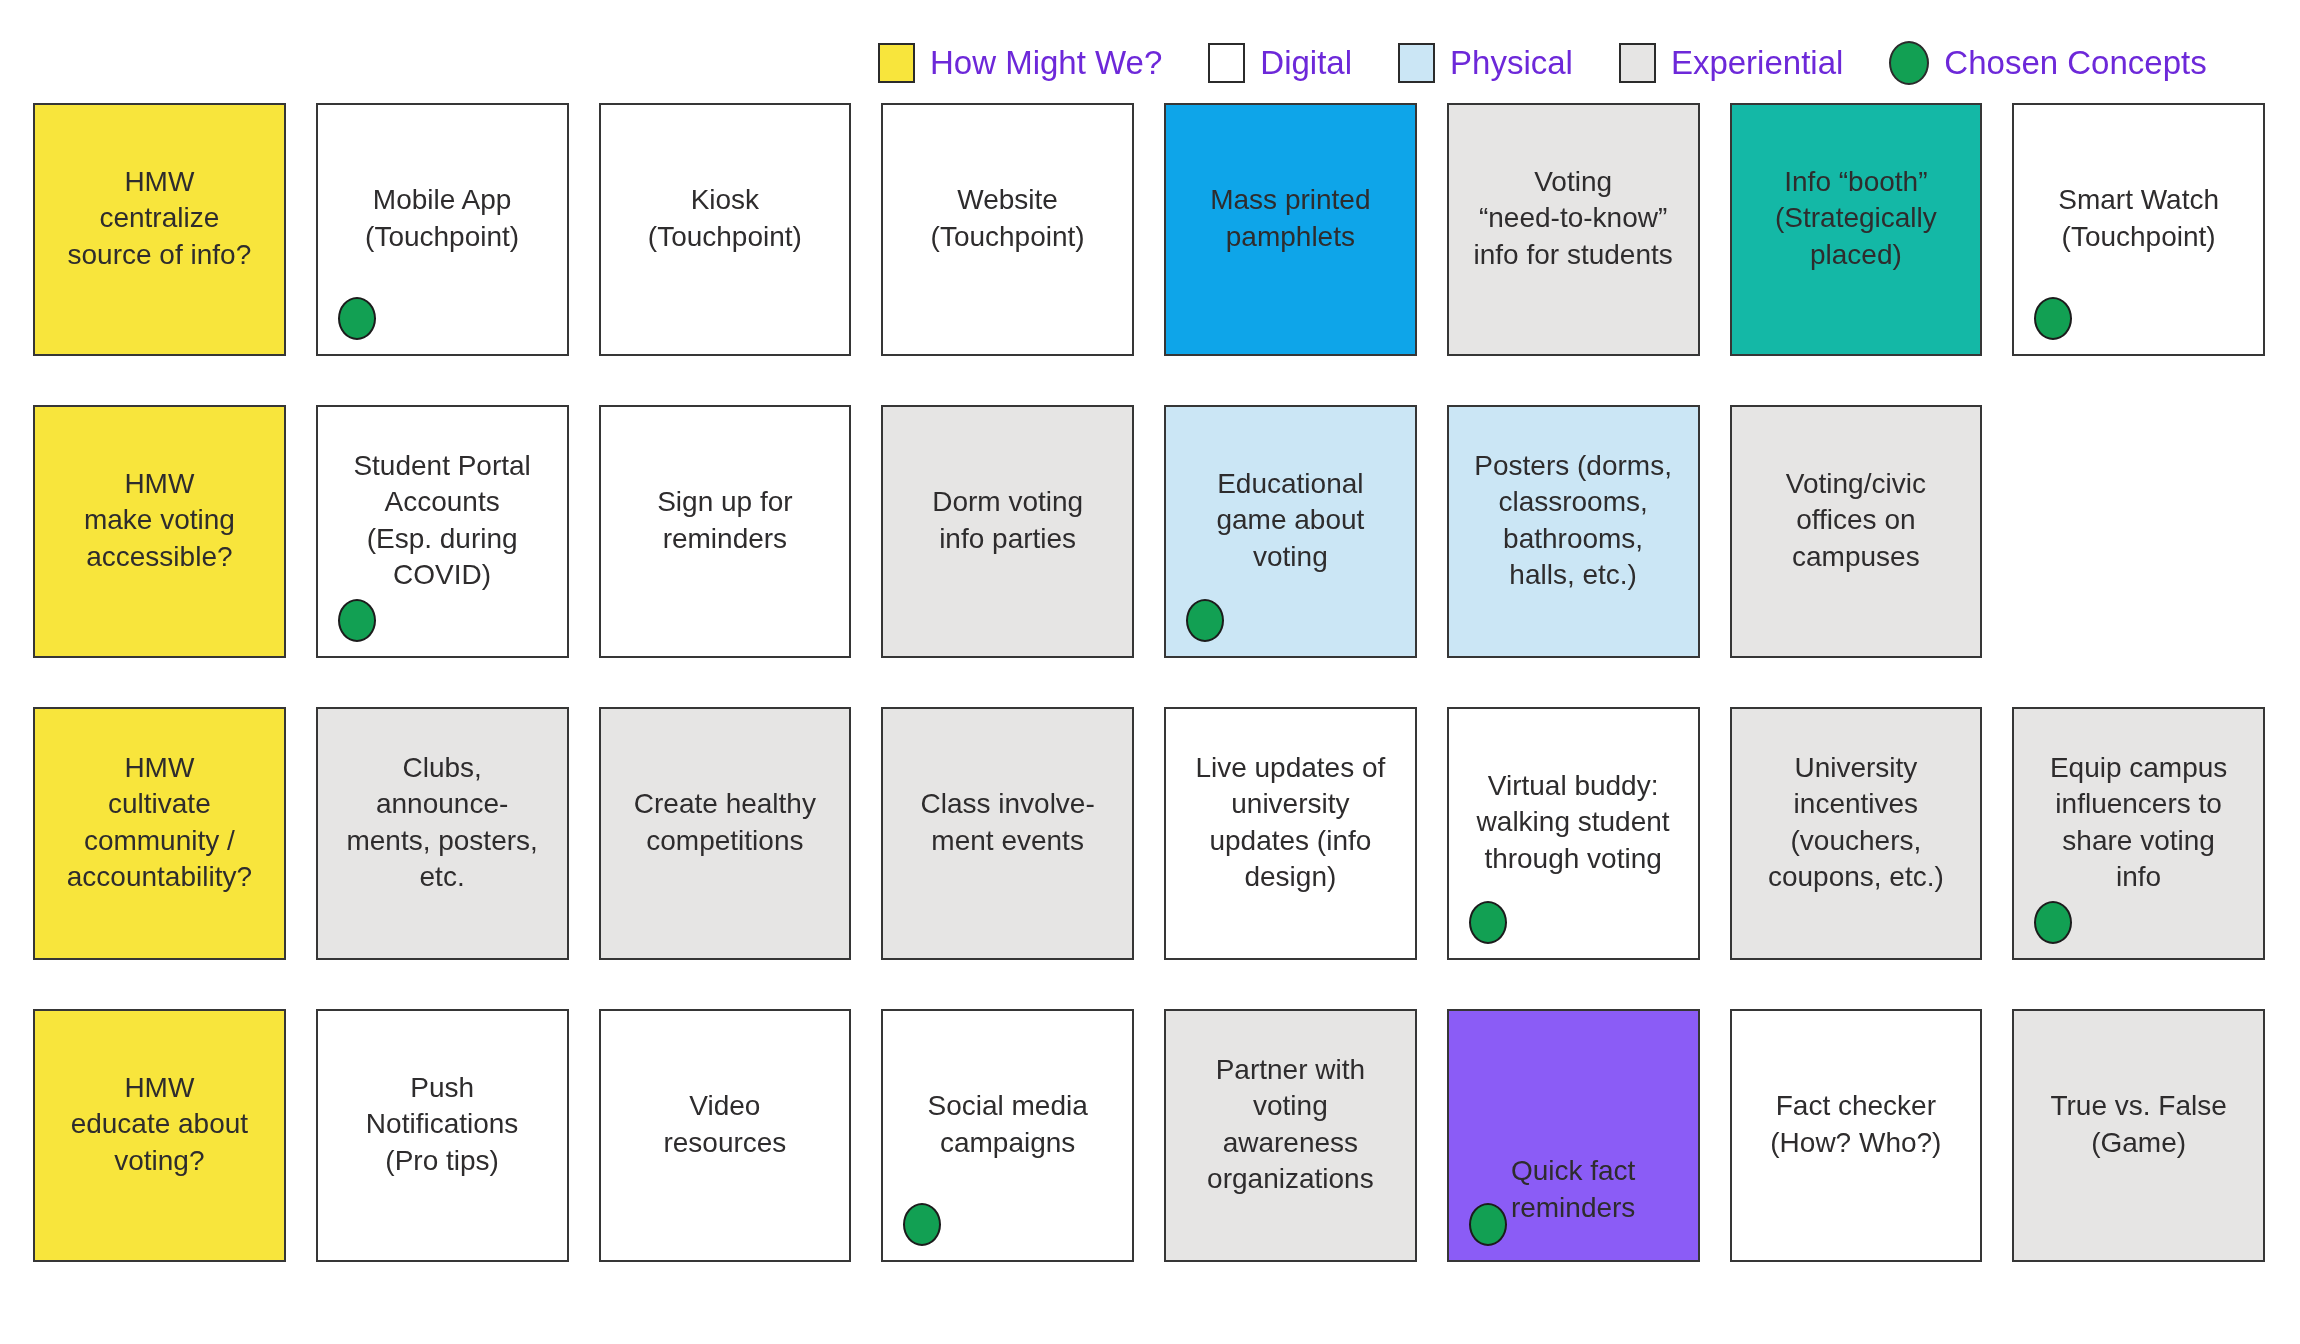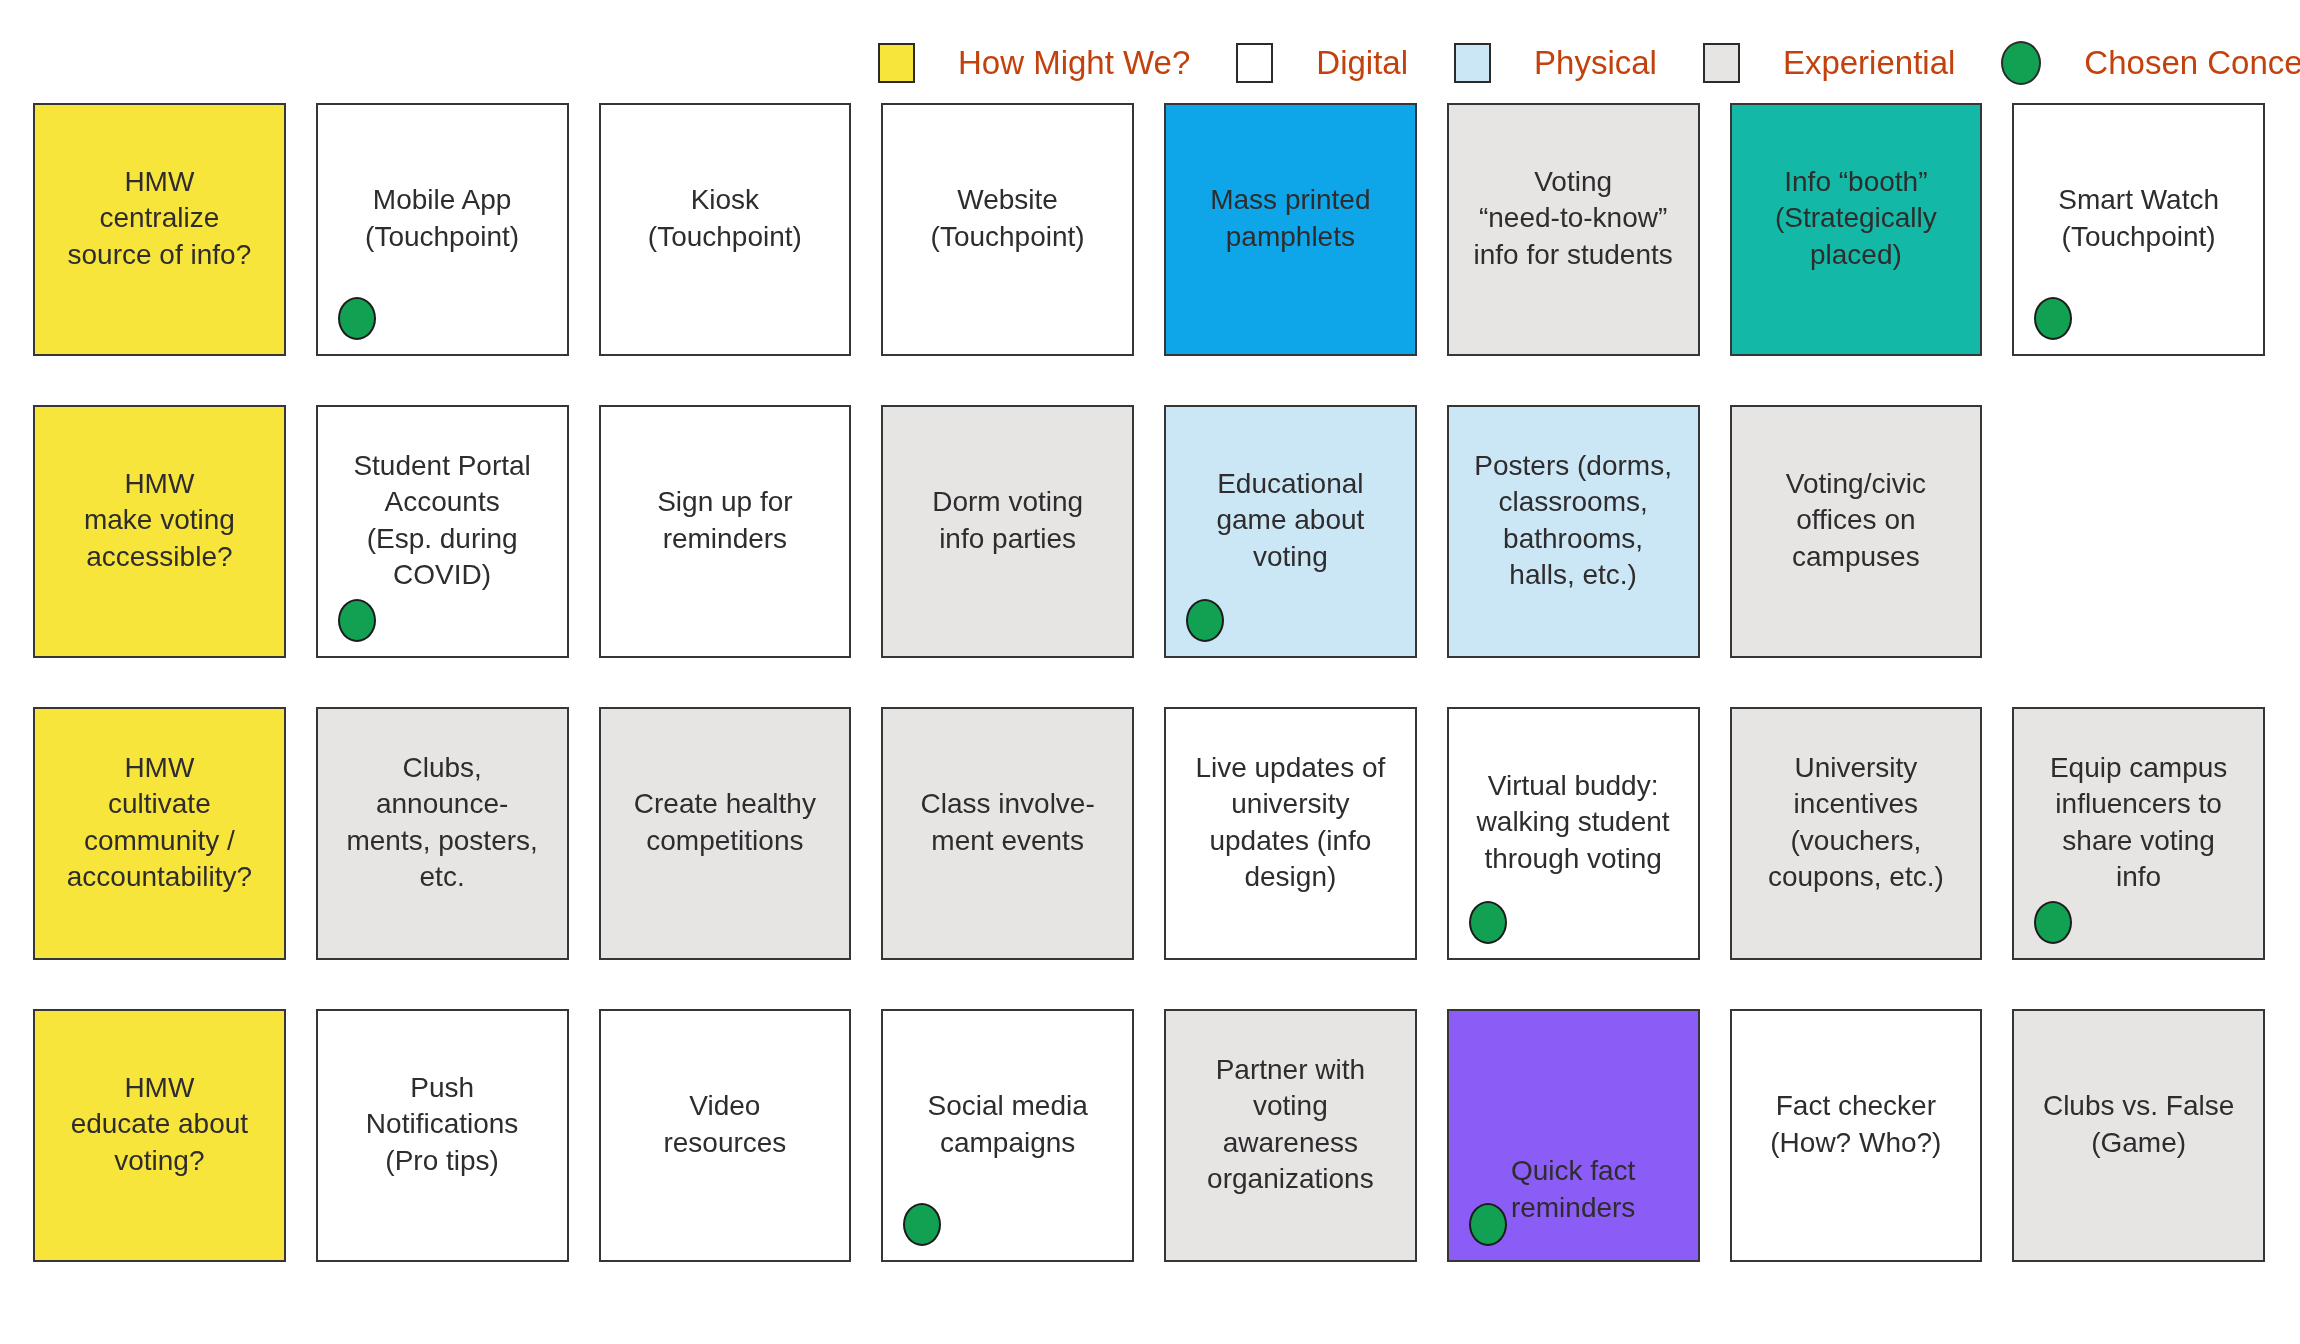--- a/index.html
+++ b/index.html
@@ -25,23 +25,22 @@
     align-items: center;
     gap: 46px;
   }
   .legend-item {
     display: flex;
     align-items: center;
     gap: 15px;
   }
   .legend-label {
     font-size: 33px;
-    color: #c2410c;
+    color: #6d28d9;
     white-space: nowrap;
-    margin-left: 28px;
   }
   .swatch {
     width: 37px;
     height: 40px;
     box-sizing: border-box;
     border: 2.5px solid #2b2b2b;
     flex: 0 0 auto;
   }
   .swatch.circle {
     width: 40px;
@@ -261,17 +260,17 @@
       <div class="cell" style="background: #8b5cf6; grid-area: 4 / 6; align-items: flex-end;">
         <span class="cell-text">Quick fact
 reminders</span>
         <span class="dot" style="background: rgb(18, 160, 83);"></span>
       </div>
       <div class="cell" style="background: rgb(255, 255, 255); grid-area: 4 / 7;">
         <span class="cell-text">Fact checker
 (How? Who?)</span>
       </div>
       <div class="cell" style="background: rgb(230, 229, 228); grid-area: 4 / 8;">
-        <span class="cell-text">Clubs vs. False
+        <span class="cell-text">True vs. False
 (Game)</span>
       </div>
     </div>
 </div>
 
 </body></html>

